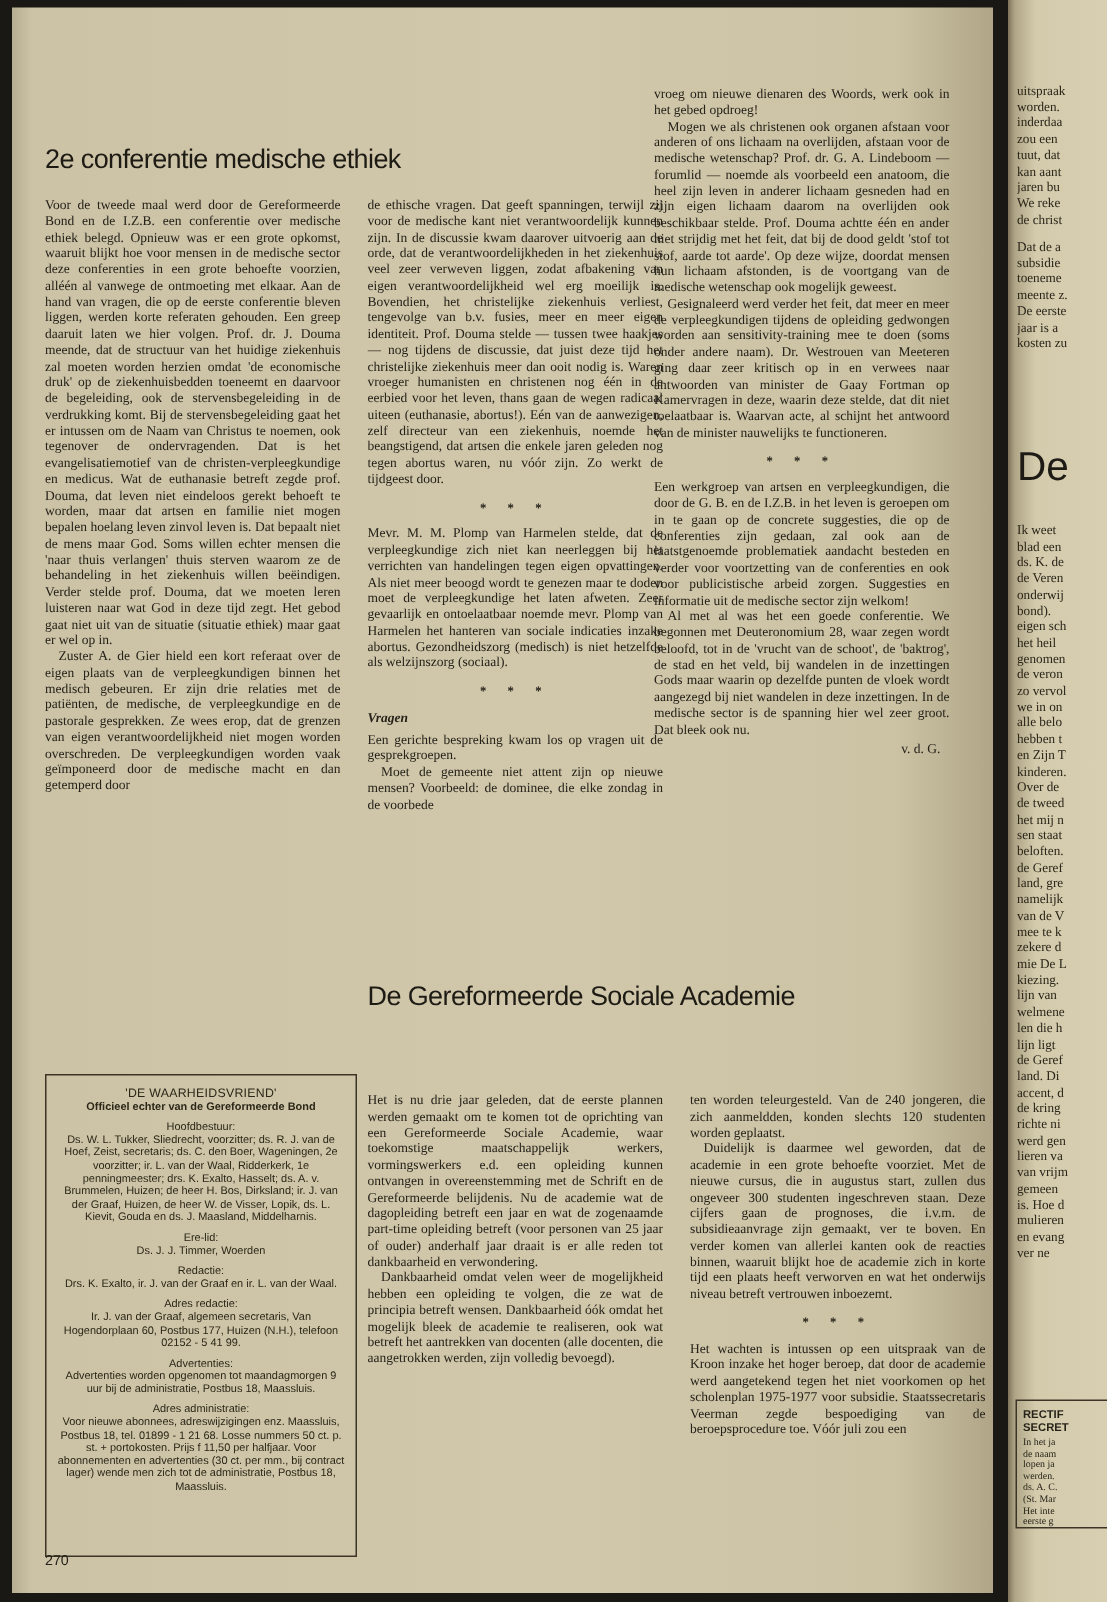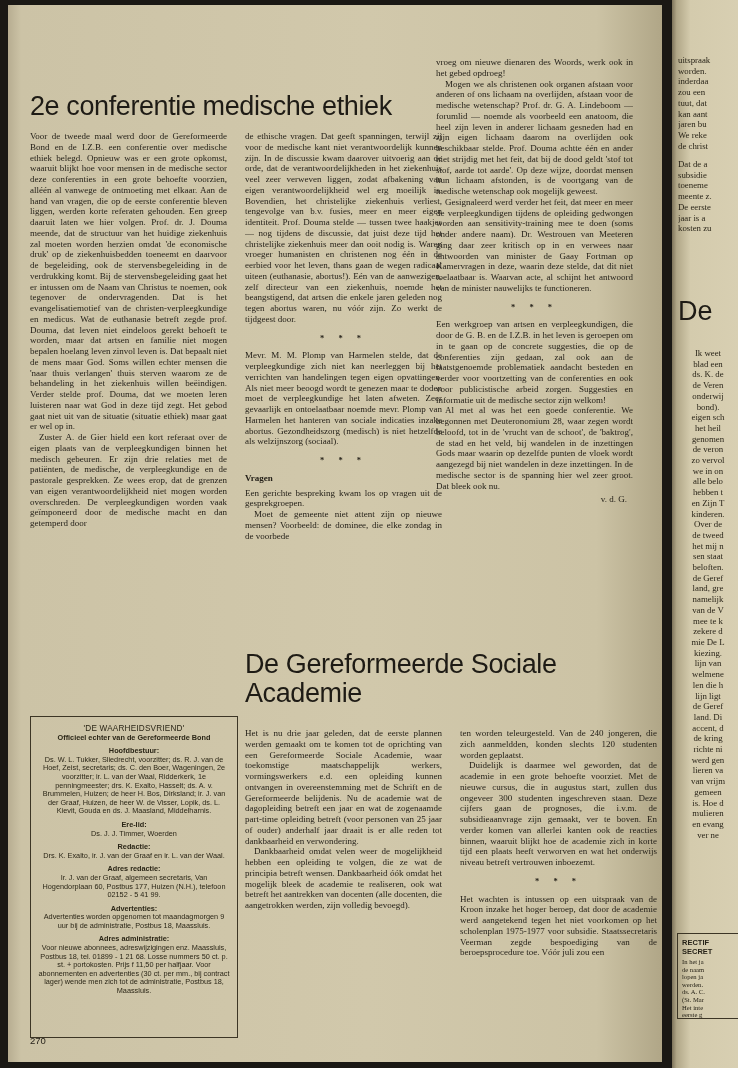--- a/index.html
+++ b/index.html
@@ -14,41 +14,41 @@
     background:linear-gradient(90deg,#b7ad91 0%, #ccc3a6 2%, #d1c8ab 55%, #ccc3a5 90%, #b0a687 100%);
   }
   .page-next {
     position:absolute; left:672px; top:0; width:66px; height:1068px;
     background:linear-gradient(90deg,#7e745b 0%, #b0a687 7%, #d4cbad 28%, #d8cfb2 100%);
     overflow:hidden;
   }
   .abs { position:absolute; }
   .headline {
     font-family:"Liberation Sans", sans-serif; font-weight:400;
-    font-size:27px; line-height:29px; letter-spacing:-0.4px; color:#1e1b15;
+    font-size:18px; line-height:29px; letter-spacing:-0.4px; color:#1e1b15;
   }
   .body-col {
     font-size:9px; line-height:10.75px; text-align:justify;
     overflow:hidden; hyphens:auto; color:#26221a;
   }
   .body-col p.ind { text-indent:9px; }
   .sep {
     text-align:center; letter-spacing:6px; font-weight:bold; font-size:8.5px;
     margin:8px 0 7px; text-indent:0;
   }
-  .subhead-italic { font-weight:bold; margin:3px 0 4px; text-indent:0; }
+  .subhead-italic { font-style:italic; font-weight:bold; margin:3px 0 4px; text-indent:0; }
   .byline { text-align:right; padding-right:6px; margin-top:3px; font-size:9px; }
   .colophon {
     border:1.5px solid #3c3525; padding:8px 7px 6px;
     font-family:"Liberation Sans", sans-serif; font-size:7.3px; line-height:8.6px;
     text-align:center; color:#2b2617; overflow:hidden;
   }
   .colophon .c-title { font-weight:normal; font-size:8.2px; letter-spacing:0.2px; }
   .colophon .c-sub { font-weight:bold; margin-bottom:4px; }
-  .colophon .c-head { font-weight:bold; margin-top:5px; }
+  .colophon .c-head { font-weight:normal; margin-top:5px; }
   .pagenum { font-family:"Liberation Sans", sans-serif; font-weight:normal; font-size:9.5px; color:#26221a; }
   .np-lines { white-space:pre; font-size:8.8px; line-height:10.7px; overflow:hidden; color:#2a2519; }
   .np-headline { font-family:"Liberation Sans", sans-serif; font-size:27px; color:#1e1b15; }
   .np-rect {
     border:1.5px solid #3c3525; padding:4px 0 3px 4px; overflow:hidden;
   }
   .np-rect .r-title { font-family:"Liberation Sans", sans-serif; font-weight:bold; font-size:7.5px; line-height:9px; white-space:pre; }
   .np-rect .r-lines { white-space:pre; font-size:6.6px; line-height:7.6px; margin-top:2px; }
 </style>
 </head>
@@ -130,21 +130,21 @@
 We reke
 de christ</div>
     <div class="np-lines abs" style="left:6px; top:159px; width:60px;">Dat de a
 subsidie
 toeneme
 meente z.
 De eerste
 jaar is a
 kosten zu</div>
     <div class="np-headline abs" style="left:6px; top:296px;">De</div>
-    <div class="np-lines abs" style="left:6px; top:348px; width:60px;text-align:center;">Ik weet
+    <div class="np-lines abs" style="left:6px; top:348px; width:60px;">Ik weet
 blad een
 ds. K. de
 de Veren
 onderwij
 bond).
 eigen sch
 het heil
 genomen
 de veron
 zo vervol

